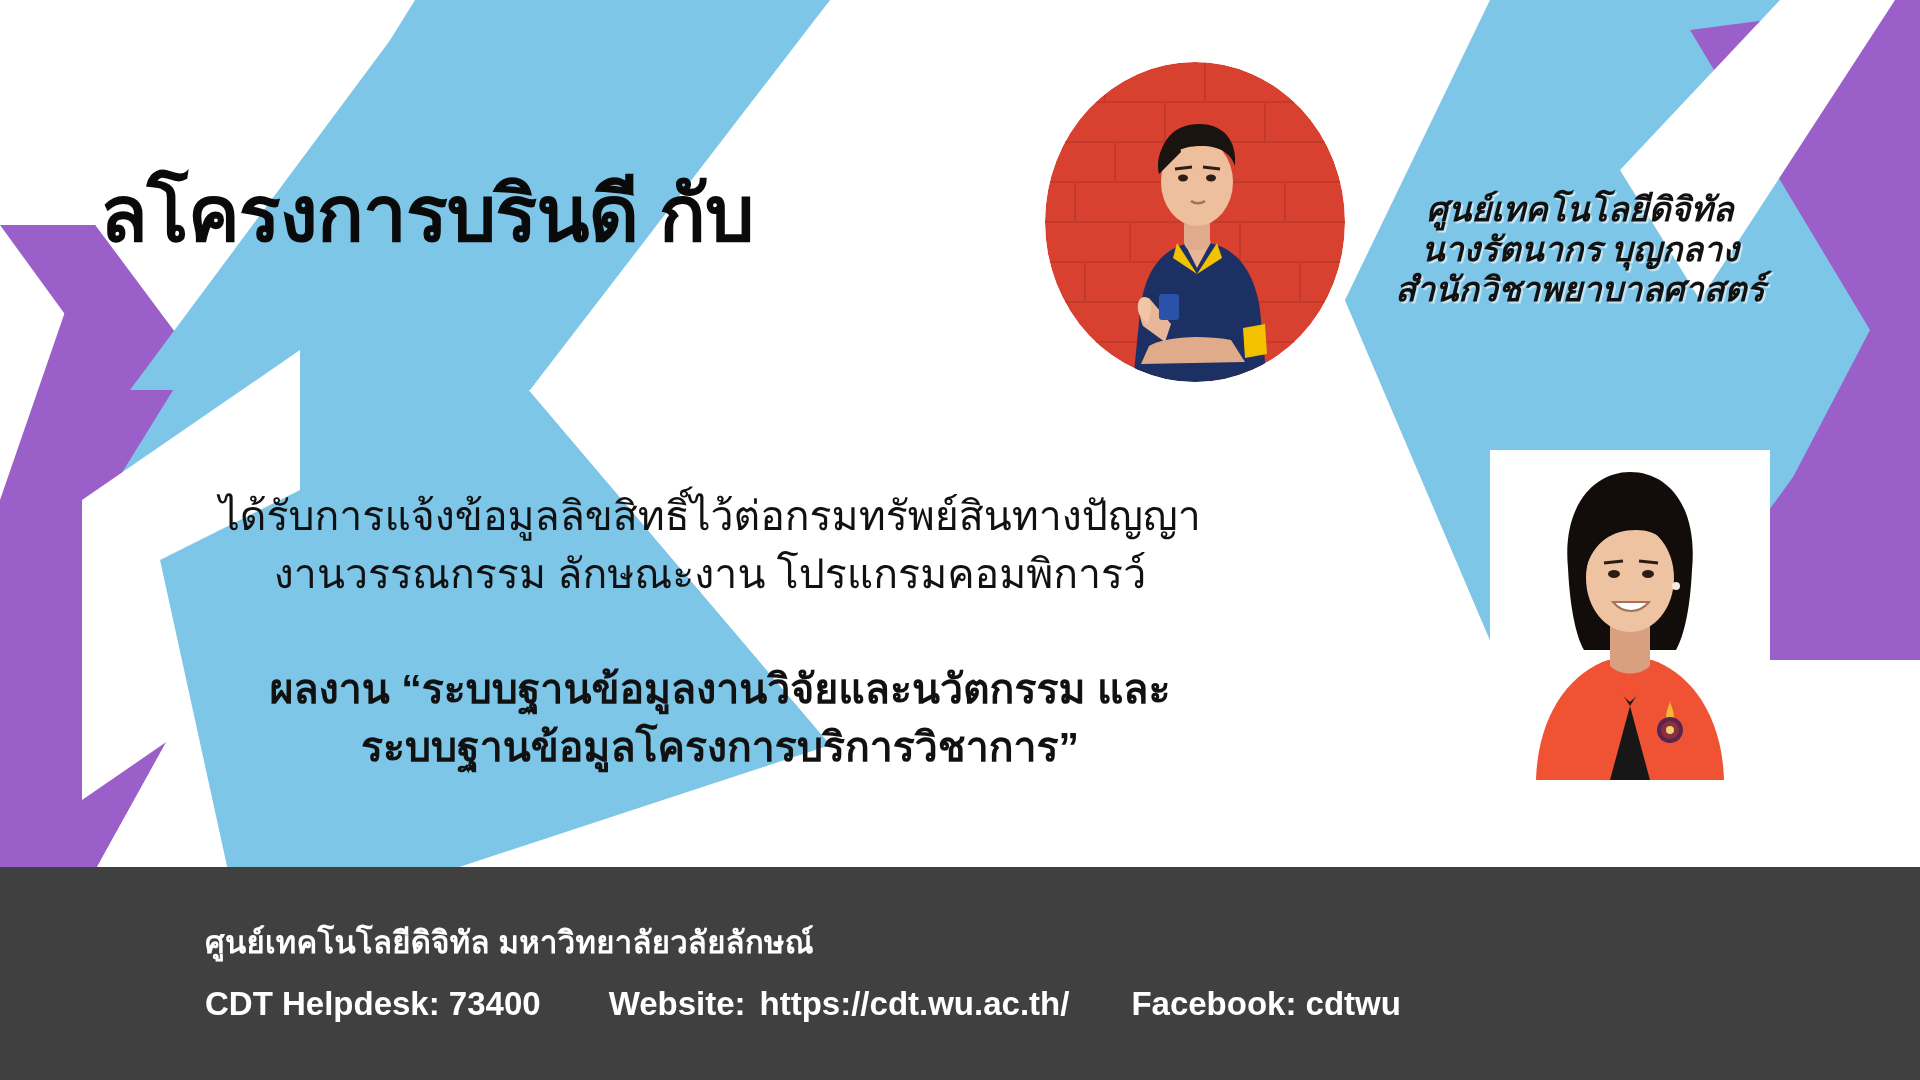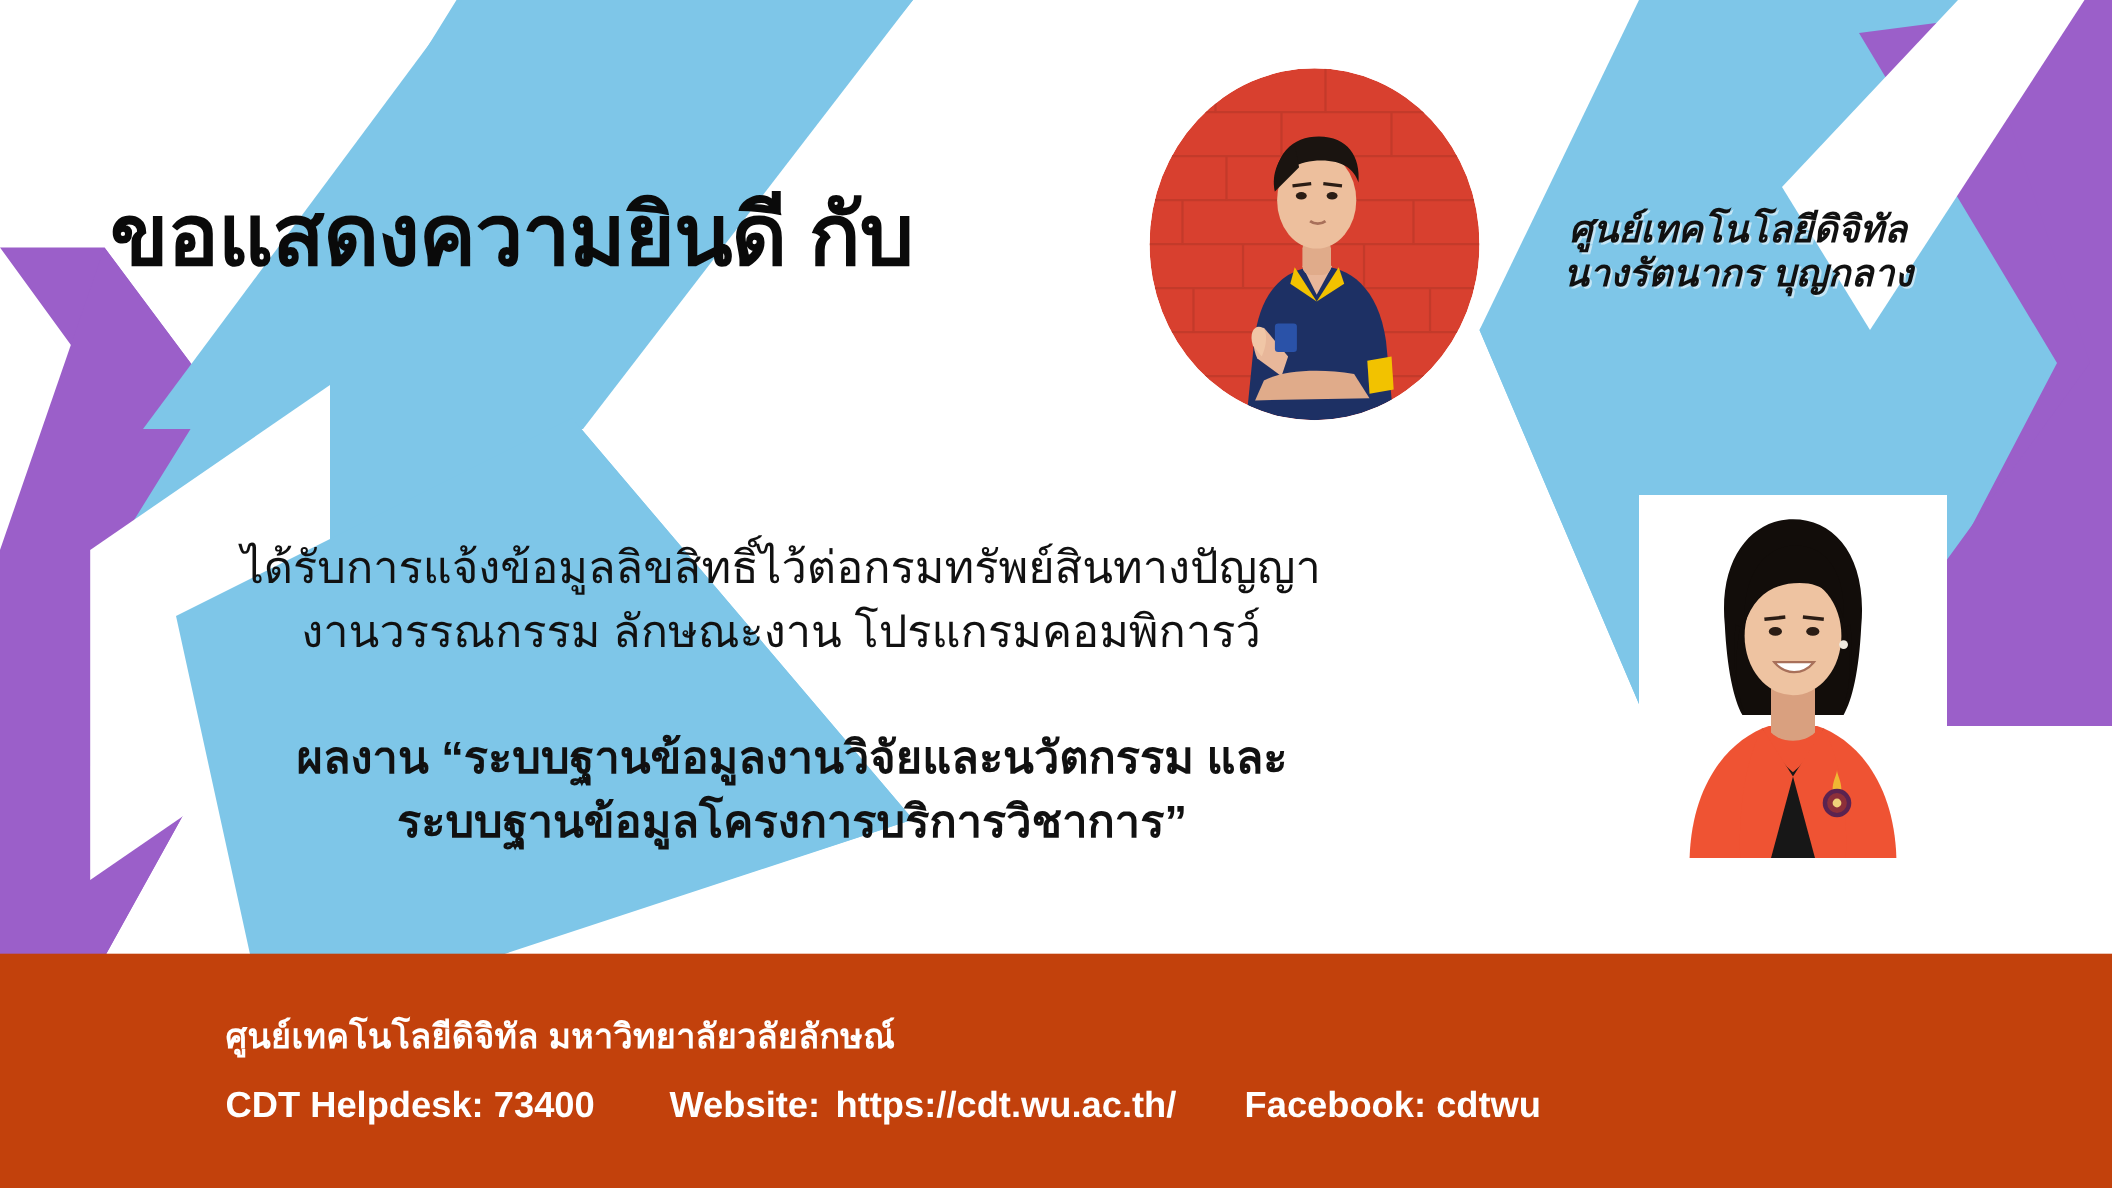--- a/index.html
+++ b/index.html
@@ -84,21 +84,21 @@
     color:#111111;
     line-height:1.42;
   }
   .body-1 span, .body-2 span { display:block; white-space:nowrap; }
 
   
   .footer {
     position:absolute;
     left:0; bottom:0;
     width:1920px; height:213px;
-    background:#c2410c;
+    background:#404040;
     color:#ffffff;
   }
   .footer .f-line1 {
     position:absolute; left:205px; top:50px;
     font-size:31px; font-weight:bold; letter-spacing:0.3px;
   }
   .footer .f-row2 {
     position:absolute; left:205px; top:118px;
     display:flex; align-items:center;
     font-size:33px; font-weight:bold;
@@ -236,25 +236,26 @@
 
       <g>
         <path d="M176 268 C176 260 180 254 180 250 C180 254 184 260 184 268 Z" fill="#f0b733"></path>
         <circle cx="180" cy="280" r="13" fill="#5b2350"></circle>
         <circle cx="180" cy="280" r="9" fill="#8d2f3a"></circle>
         <circle cx="180" cy="280" r="4" fill="#f0d07a"></circle>
       </g>
     </svg>
   </div>
 
-  <div class="headline">ขอแสดงความยินดี กับ</div>
+  <div class="headline">ลโครงการบรินดี กับ</div>
 
   <div class="names">
     <span class="nm">ศูนย์เทคโนโลยีดิจิทัล</span>
     <span class="nm">นางรัตนากร บุญกลาง</span>
+    <span class="nm">สำนักวิชาพยาบาลศาสตร์</span>
   </div>
 
   <div class="body-1">
     <span>ได้รับการแจ้งข้อมูลลิขสิทธิ์ไว้ต่อกรมทรัพย์สินทางปัญญา</span>
     <span>งานวรรณกรรม ลักษณะงาน โปรแกรมคอมพิการว์</span>
   </div>
 
   <div class="body-2">
     <span>ผลงาน “ระบบฐานข้อมูลงานวิจัยและนวัตกรรม และ</span>
     <span>ระบบฐานข้อมูลโครงการบริการวิชาการ”</span>

